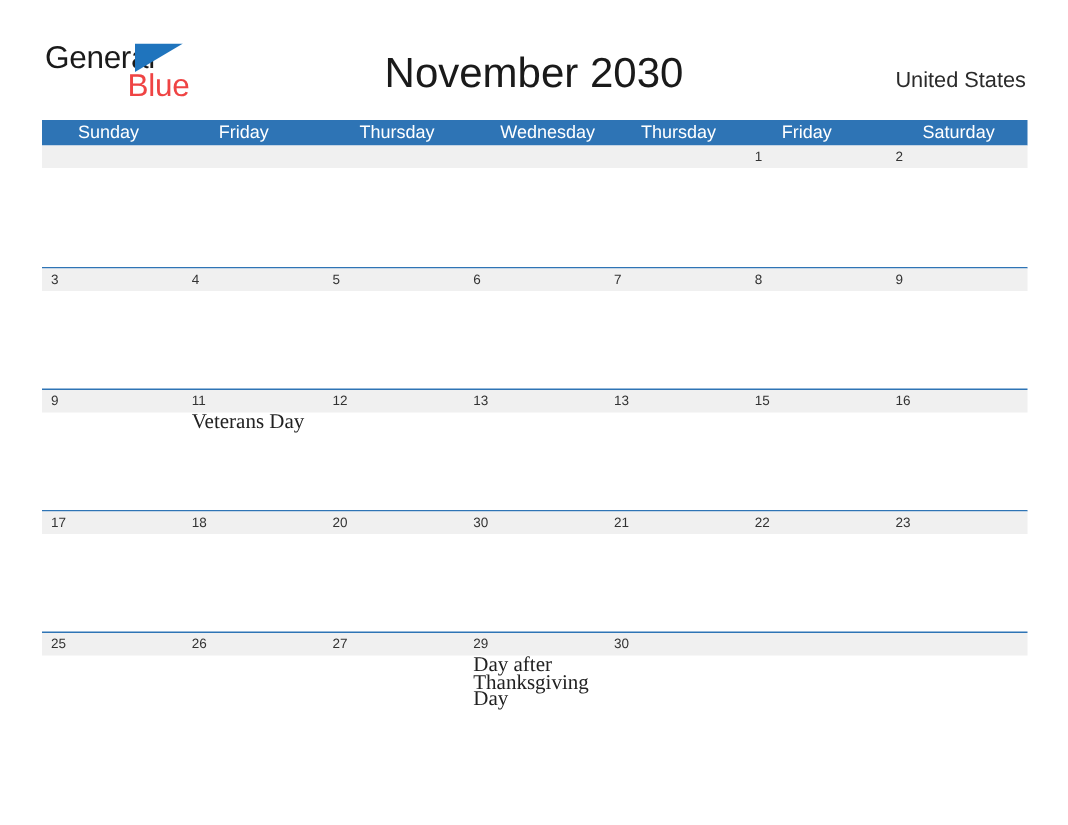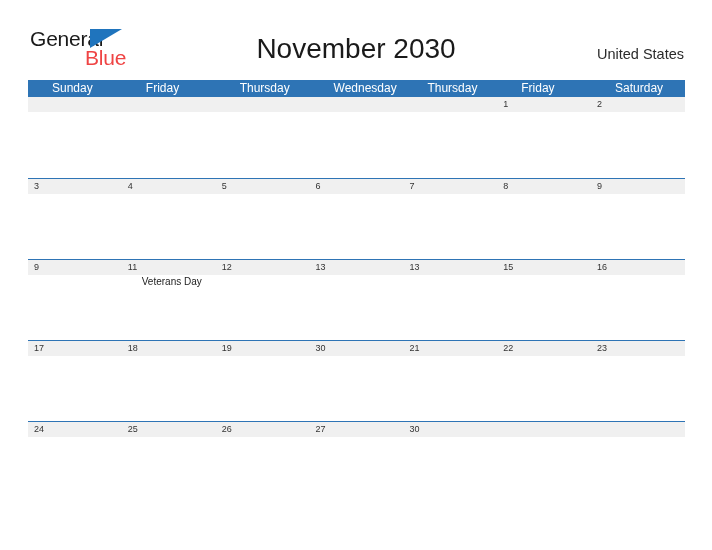--- a/index.html
+++ b/index.html
@@ -143,27 +143,26 @@
     font-size: 9px;
     color: #333333;
     line-height: 13px;
     height: 14px;
     font-family: "Liberation Sans", sans-serif;
   }
   .day-events {
     margin-top: 1px;
   }
   .event {
-    font-size: 10px;
+    font-size: 14px;
     color: #222222;
     line-height: 11.5px;
-    font-family: Liberation Sans, sans-serif;
+    font-family: Liberation Serif, serif;
     white-space: normal;
     word-break: normal;
-    text-align: center;
   }
   .day-cell.empty .day-number {
     color: transparent;
   }
 </style>
 </head>
 <body>
 
 <div class="page-header">
 
@@ -279,50 +278,53 @@
       <div class="week-row">
         <div class="week-band"></div>
         <div class="week-cells">
           <div class="day-cell">
             <div class="day-number">17</div>
           </div>
           <div class="day-cell">
             <div class="day-number">18</div>
           </div>
           <div class="day-cell">
-            <div class="day-number">19</div>
+            <div class="day-number">20</div>
           </div>
           <div class="day-cell">
             <div class="day-number">30</div>
           </div>
           <div class="day-cell">
             <div class="day-number">21</div>
           </div>
           <div class="day-cell">
             <div class="day-number">22</div>
           </div>
           <div class="day-cell">
             <div class="day-number">23</div>
           </div>
         </div>
       </div>
       <div class="week-row">
         <div class="week-band"></div>
         <div class="week-cells">
           <div class="day-cell">
-            <div class="day-number">24</div>
-          </div>
-          <div class="day-cell">
             <div class="day-number">25</div>
           </div>
           <div class="day-cell">
             <div class="day-number">26</div>
           </div>
           <div class="day-cell">
             <div class="day-number">27</div>
+          </div>
+          <div class="day-cell">
+            <div class="day-number">29</div>
+            <div class="day-events">
+              <div class="event">Day after Thanksgiving Day</div>
+            </div>
           </div>
           <div class="day-cell">
             <div class="day-number">30</div>
           </div>
         </div>
       </div>
     </div>
 </div>
 
 </body></html>

